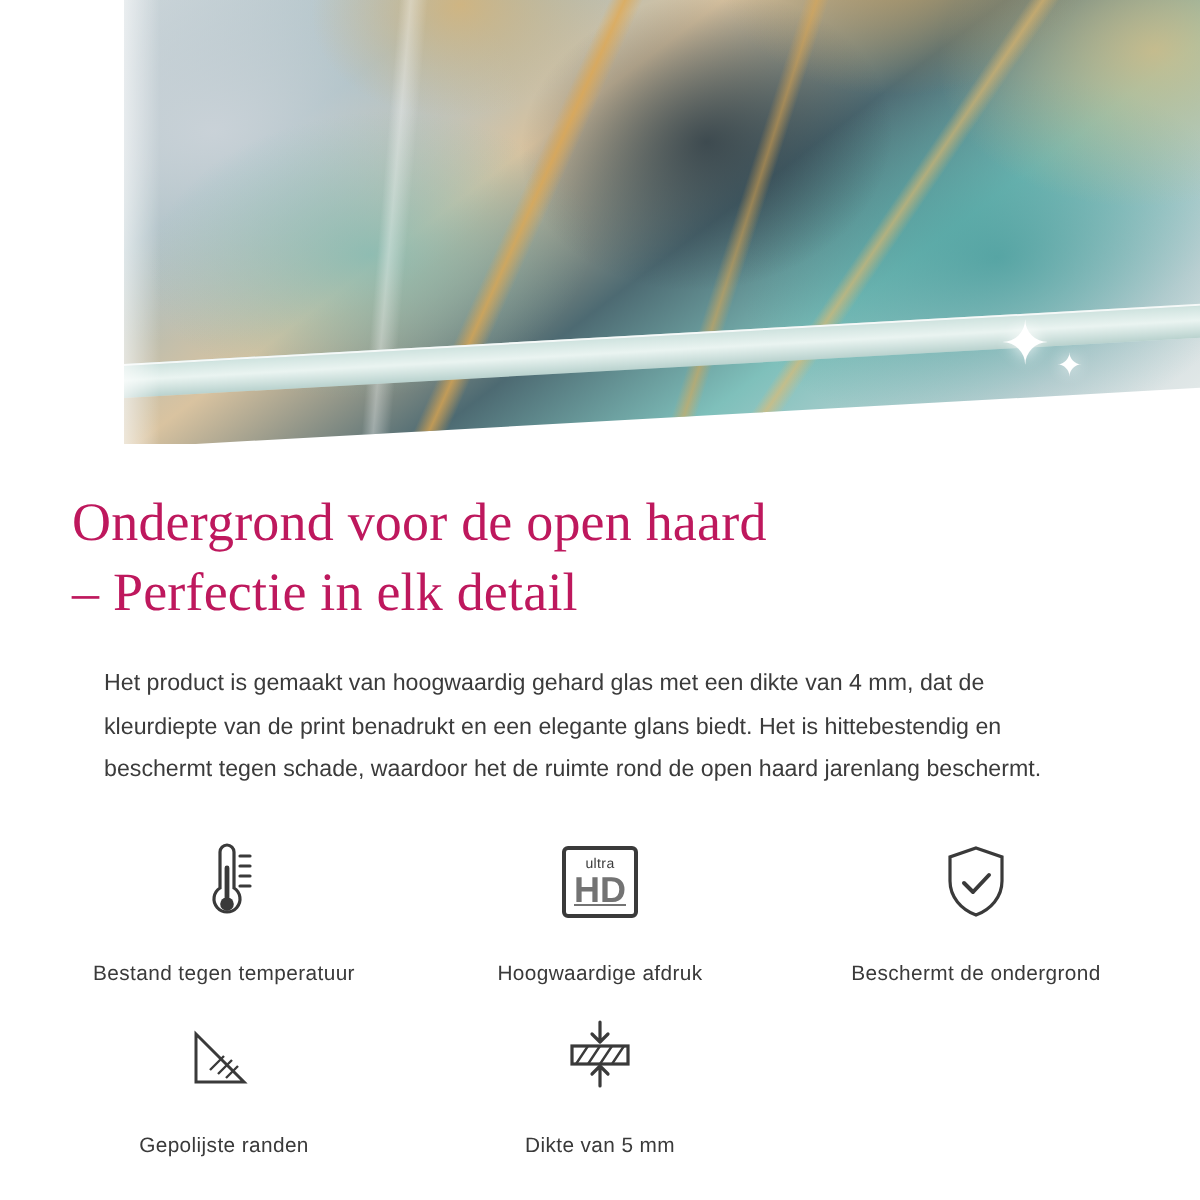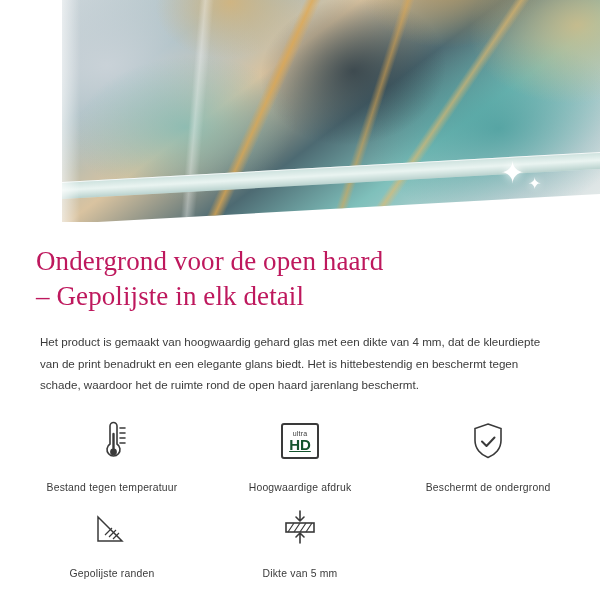--- a/index.html
+++ b/index.html
@@ -98,21 +98,21 @@
     color: #be185d;
     font-weight: 400;
     margin: 0 0 18px 0;
     letter-spacing: 0.1px;
   }
   .headline .line2 { display: block; }
   .body-copy {
     font-size: 11.6px;
     line-height: 1.85;
     color: #3b3b3b;
-    margin: 4px;
+    margin: 16px;
     max-width: 520px;
   }
 
   
   .features {
     margin-top: 24px;
     padding: 0 18px;
     display: grid;
     grid-template-columns: repeat(3, 1fr);
     row-gap: 12px;
@@ -141,39 +141,39 @@
     height: 32px;
     border: 2px solid #3a3a3a;
     border-radius: 3px;
     display: flex;
     flex-direction: column;
     align-items: center;
     justify-content: center;
     line-height: 1;
   }
   .hd-box .t1 { font-size: 7px; color: #3a3a3a; letter-spacing: 0.2px; }
-  .hd-box .t2 { font-size: 15px; font-weight: bold; color: #14532d; text-decoration: underline; }
+  .hd-box .t2 { font-size: 18px; font-weight: bold; color: #737373; text-decoration: underline; }
 </style>
 </head>
 <body>
 
 <div class="page">
 
   <div class="hero">
     <div class="hero-art"></div>
     <div class="hero-edge"></div>
     <div class="hero-glass-left"></div>
     <span class="hero-sparkle s1">✦</span>
     <span class="hero-sparkle s2">✦</span>
   </div>
 
   <div class="content">
     <h1 class="headline">
       <span>Ondergrond voor de open haard</span>
-      <span class="line2">– Gepolijste in elk detail</span>
+      <span class="line2">– Perfectie in elk detail</span>
     </h1>
     <p class="body-copy">Het product is gemaakt van hoogwaardig gehard glas met een dikte van 4 mm, dat de kleurdiepte van de print benadrukt en een elegante glans biedt. Het is hittebestendig en beschermt tegen schade, waardoor het de ruimte rond de open haard jarenlang beschermt.</p>
   </div>
 
   <div class="features">
 
     <div class="feature">
       <div class="feature-icon">
         <svg width="38" height="42" viewBox="0 0 38 42" fill="none" stroke="#3a3a3a" stroke-width="1.6">
           <path d="M17 6a3.5 3.5 0 0 1 7 0v18a6.5 6.5 0 1 1-7 0V6z"></path>

